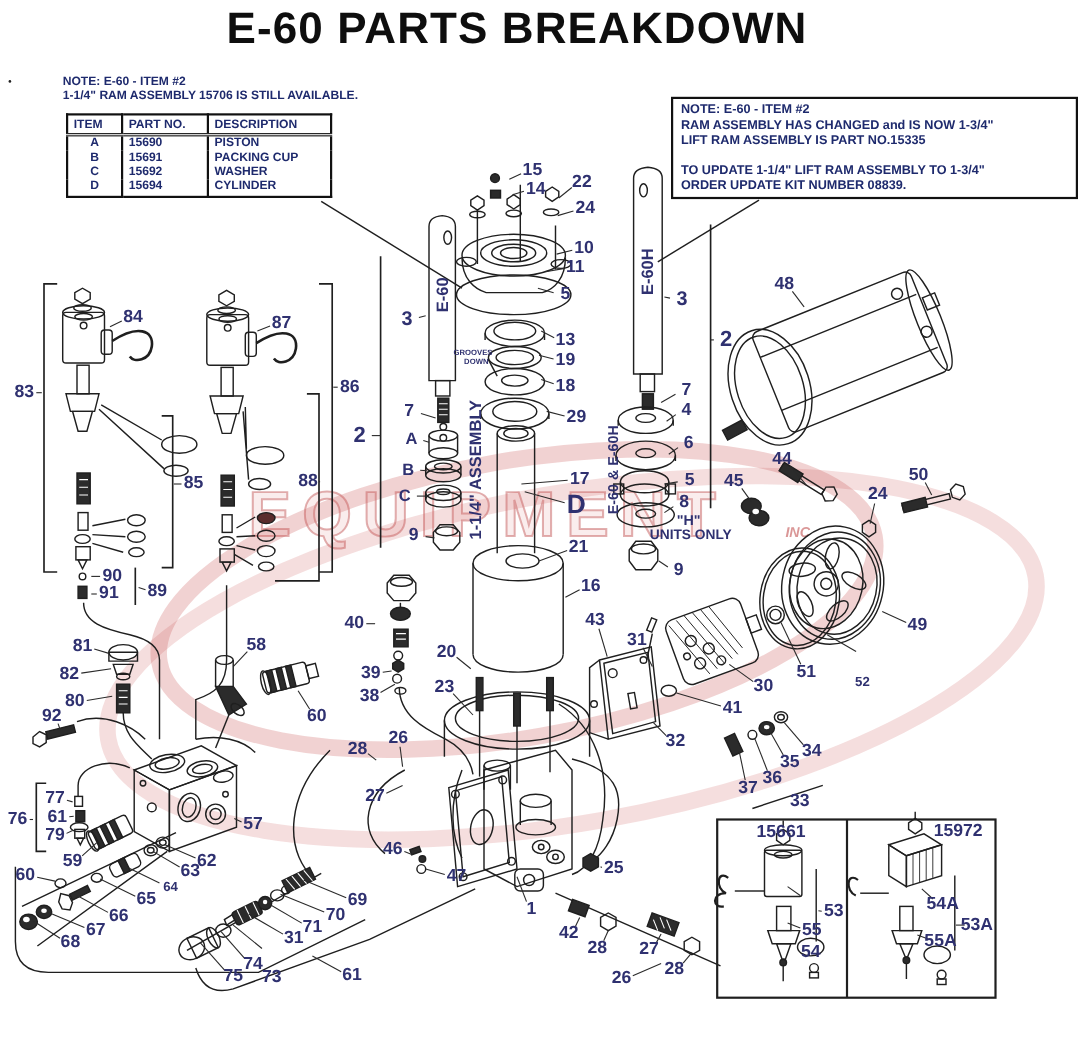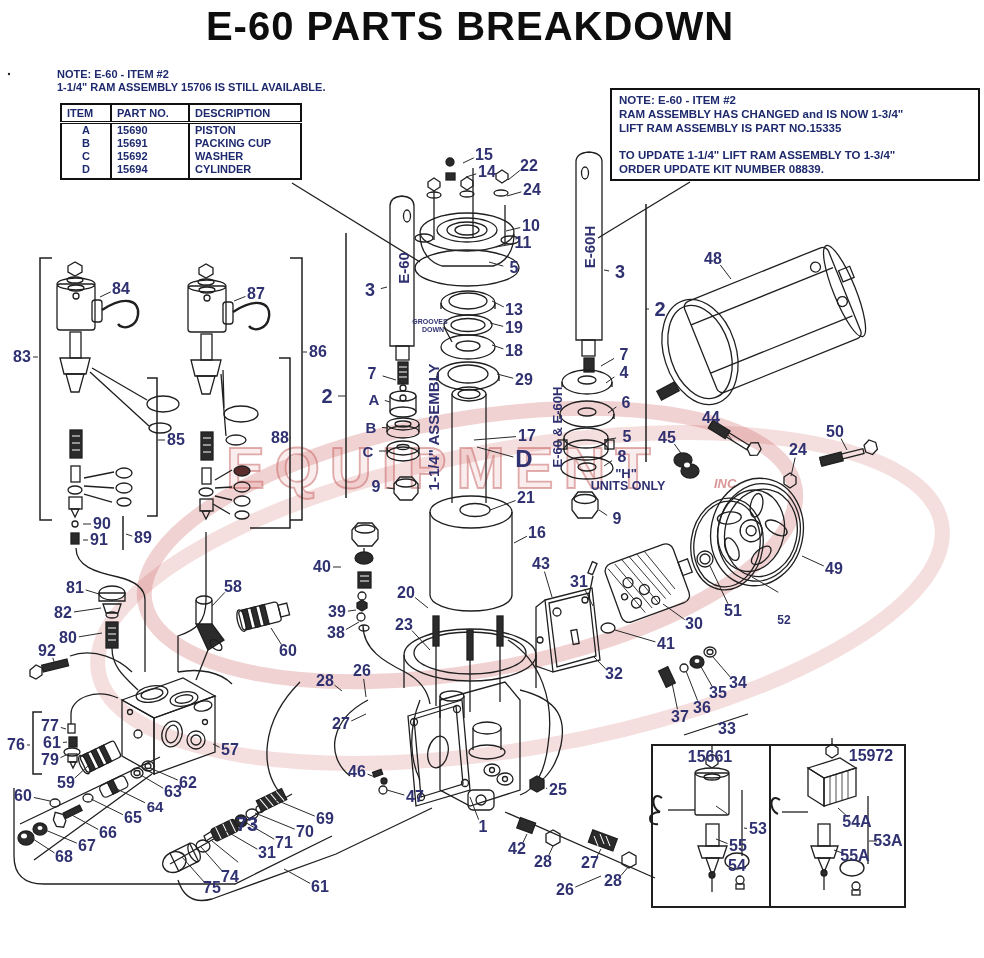--- a/index.html
+++ b/index.html
@@ -771,30 +771,30 @@
       <div class="co" style="left: 288px; top: 651px; font-size: 16px;">60</div>
       <div class="co" style="left: 230px; top: 750px; font-size: 16px;">57</div>
       <div class="co" style="left: 16px; top: 745px; font-size: 16px;">76</div>
       <div class="co" style="left: 50px; top: 726px; font-size: 16px;">77</div>
       <div class="co" style="left: 52px; top: 743px; font-size: 16px;">61</div>
       <div class="co" style="left: 50px; top: 760px; font-size: 16px;">79</div>
       <div class="co" style="left: 66px; top: 783px; font-size: 16px;">59</div>
       <div class="co" style="left: 23px; top: 796px; font-size: 16px;">60</div>
       <div class="co" style="left: 188px; top: 783px; font-size: 16px;">62</div>
       <div class="co" style="left: 173px; top: 792px; font-size: 16px;">63</div>
-      <div class="co" style="left: 155px; top: 806px; font-size: 15px;">64</div>
+      <div class="co" style="left: 155px; top: 806px; font-size: 12px;">64</div>
       <div class="co" style="left: 133px; top: 818px; font-size: 16px;">65</div>
       <div class="co" style="left: 108px; top: 833px; font-size: 16px;">66</div>
       <div class="co" style="left: 87px; top: 846px; font-size: 16px;">67</div>
       <div class="co" style="left: 64px; top: 857px; font-size: 16px;">68</div>
       <div class="co" style="left: 325px; top: 819px; font-size: 16px;">69</div>
       <div class="co" style="left: 305px; top: 832px; font-size: 16px;">70</div>
       <div class="co" style="left: 284px; top: 843px; font-size: 16px;">71</div>
       <div class="co" style="left: 267px; top: 853px; font-size: 16px;">31</div>
-      <div class="co" style="left: 247px; top: 824px; font-size: 20px;">73</div>
+      <div class="co" style="left: 247px; top: 889px; font-size: 16px;">73</div>
       <div class="co" style="left: 230px; top: 877px; font-size: 16px;">74</div>
       <div class="co" style="left: 212px; top: 888px; font-size: 16px;">75</div>
       <div class="co" style="left: 320px; top: 887px; font-size: 16px;">61</div>
       <div class="co" style="left: 737px; top: 818px; font-size: 16px; margin-top: 48px;">54</div>
       <div class="co" style="left: 758px; top: 829px; font-size: 16px;">53</div>
       <div class="co" style="left: 738px; top: 846px; font-size: 16px;">55</div>
       <div class="co" style="left: 857px; top: 822px; font-size: 16px;">54A</div>
       <div class="co" style="left: 888px; top: 841px; font-size: 16px;">53A</div>
       <div class="co" style="left: 855px; top: 856px; font-size: 16px;">55A</div>
       <div class="co rot" style="left: 403px; top: 268px; font-size: 15px;">E-60</div>

